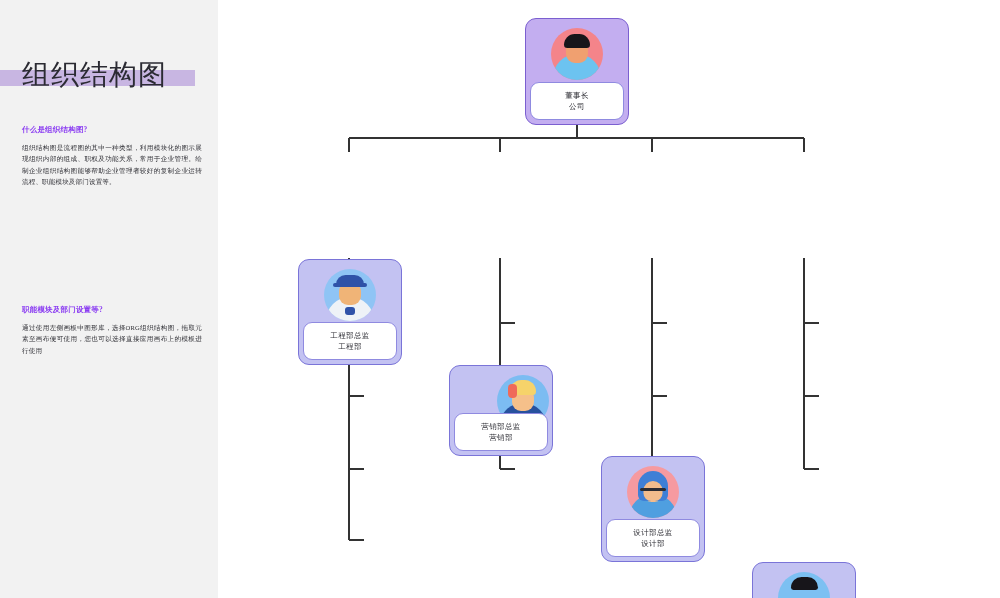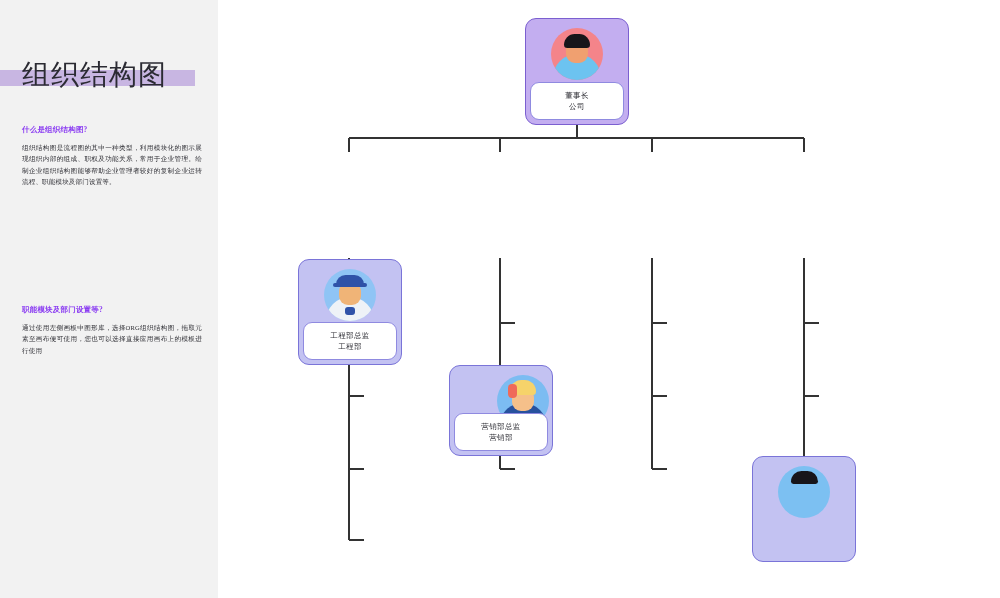--- a/index.html
+++ b/index.html
@@ -261,20 +261,36 @@
           <div class="a-hair" style="left:11px; top:9px; width:9px; height:14px; background:#ef6a5a; border-radius:4px;"></div>
         </div>
         <div class="av-name">Ada</div>
       </div>
       <div class="av-detail">
         <div class="ln">营销部总监</div>
         <div class="ln">营销部</div>
       </div>
     </div>
 
+    <div class="node card-av" style="left:383px; top:152px; width:104px; height:106px;">
+      <div class="av-top">
+        <div class="avatar" style="background:#f69aa0;">
+          <div class="a-body" style="bottom:0; width:48px; height:24px; background:#4f9fe0;"></div>
+          <div class="a-face" style="bottom:16px; width:21px; height:23px; background:#f3bc8c; border-radius:10px 10px 9px 9px;"></div>
+          <div class="a-hair" style="left:11px; top:5px; width:30px; height:30px; background:#3f7fd6; border-radius:15px 15px 6px 6px;"></div>
+          <div class="a-face" style="bottom:17px; width:19px; height:20px; background:#f3bc8c; border-radius:10px 10px 8px 8px;"></div>
+          <div class="a-hair" style="left:13px; top:22px; width:26px; height:3px; background:#2c2c33; border-radius:2px;"></div>
+        </div>
+        <div class="av-name">Linda</div>
+      </div>
+      <div class="av-detail">
+        <div class="ln">设计部总监</div>
+        <div class="ln">设计部</div>
+      </div>
+    </div>
 
     <div class="node card-av" style="left:534px; top:152px; width:104px; height:106px;">
       <div class="av-top">
         <div class="avatar" style="background:#7cc0f2;">
 
           <div class="a-hair" style="left:13px; top:5px; width:27px; height:13px; background:#17151a; border-radius:13px 13px 3px 3px;"></div>
         </div>
 
       </div>
 

